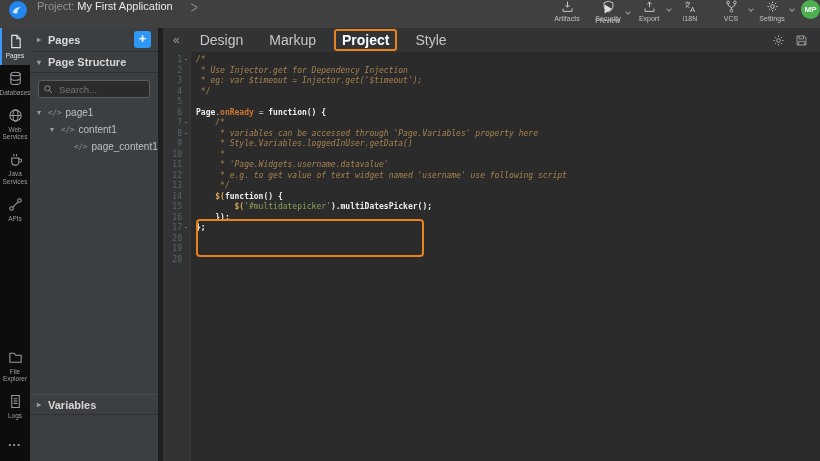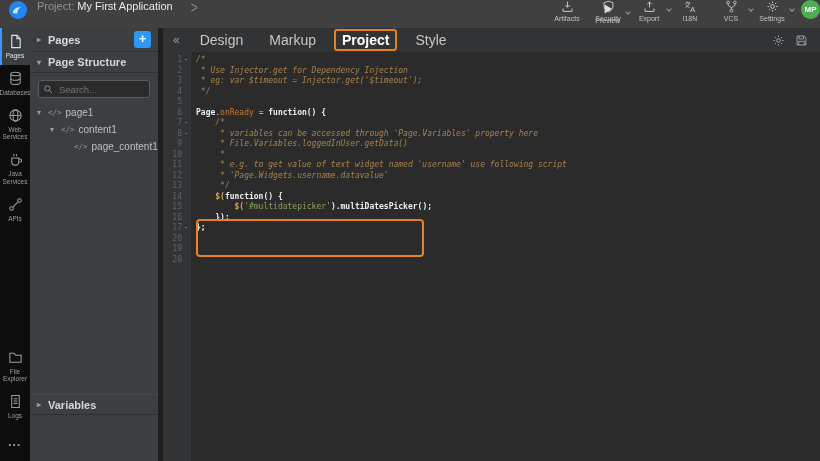--- a/index.html
+++ b/index.html
@@ -77,21 +77,21 @@
   .ebody{position:relative;flex:1;display:flex;background:#2b2b2b;overflow:hidden}
   .gutter{width:28px;background:#313335;border-right:1px solid #353739;padding-top:3px;flex:0 0 auto;
     font-family:"DejaVu Sans Mono",monospace;font-size:8px;color:#5f6366}
   .gl{display:flex;height:10.5px;line-height:10.5px;cursor:pointer}
   .gl .num{flex:1;text-align:right}
   .gl .fold{width:8px;text-align:center;color:#8a8d90}
   .codearea{flex:1;padding:3px 0 0 5px;font-family:"DejaVu Sans Mono",monospace;font-size:8px;cursor:text}
   .cl{height:10.5px;line-height:10.5px;white-space:pre}
   .cm{color:var(--c-cm);font-style:italic}
   .wh{color:var(--c-wh);font-weight:bold}
-  .or{color:var(--c-or);font-weight:normal}
+  .or{color:var(--c-or);font-weight:bold}
   .st{color:var(--c-st)}
   .gd{color:var(--c-gd);font-weight:bold}
   .pl{color:var(--c-pl)}
   .hl-box{position:absolute;left:33px;top:167px;width:228px;height:38px;border:2px solid var(--orange);
     border-radius:4px;pointer-events:none}
 </style>
 </head>
 <body>
 
 <div class="app">
@@ -412,24 +412,24 @@
           </div>
         <div class="codearea" id="code">
             <div class="cl"><span class="cm">/*</span></div>
             <div class="cl"><span class="cm"> * Use Injector.get for Dependency Injection</span></div>
             <div class="cl"><span class="cm"> * eg: var $timeout = Injector.get('$timeout');</span></div>
             <div class="cl"><span class="cm"> */</span></div>
             <div class="cl"></div>
             <div class="cl"><span class="wh">Page</span><span class="pl">.</span><span class="or">onReady</span><span class="pl"> = </span><span class="wh">function() {</span></div>
             <div class="cl"><span class="cm">    /*</span></div>
             <div class="cl"><span class="cm">     * variables can be accessed through 'Page.Variables' property here</span></div>
-            <div class="cl"><span class="cm">     * File.Variables.loggedInUser.getData()</span></div>
+            <div class="cl"><span class="cm">     * Style.Variables.loggedInUser.getData()</span></div>
             <div class="cl"><span class="cm">     *</span></div>
+            <div class="cl"><span class="cm">     * 'Page.Widgets.username.datavalue'</span></div>
             <div class="cl"><span class="cm">     * e.g. to get value of text widget named 'username' use following script</span></div>
-            <div class="cl"><span class="cm">     * 'Page.Widgets.username.datavalue'</span></div>
             <div class="cl"><span class="cm">     */</span></div>
             <div class="cl"><span class="pl">    </span><span class="gd">$(</span><span class="wh">function() {</span></div>
             <div class="cl"><span class="pl">        </span><span class="gd">$(</span><span class="st">'#multidatepicker'</span><span class="wh">).multiDatesPicker();</span></div>
             <div class="cl"><span class="pl">    </span><span class="wh">});</span></div>
             <div class="cl"><span class="wh">};</span></div>
           </div>
         <div class="hl-box"></div>
       </div>
     </main>
   </div>

